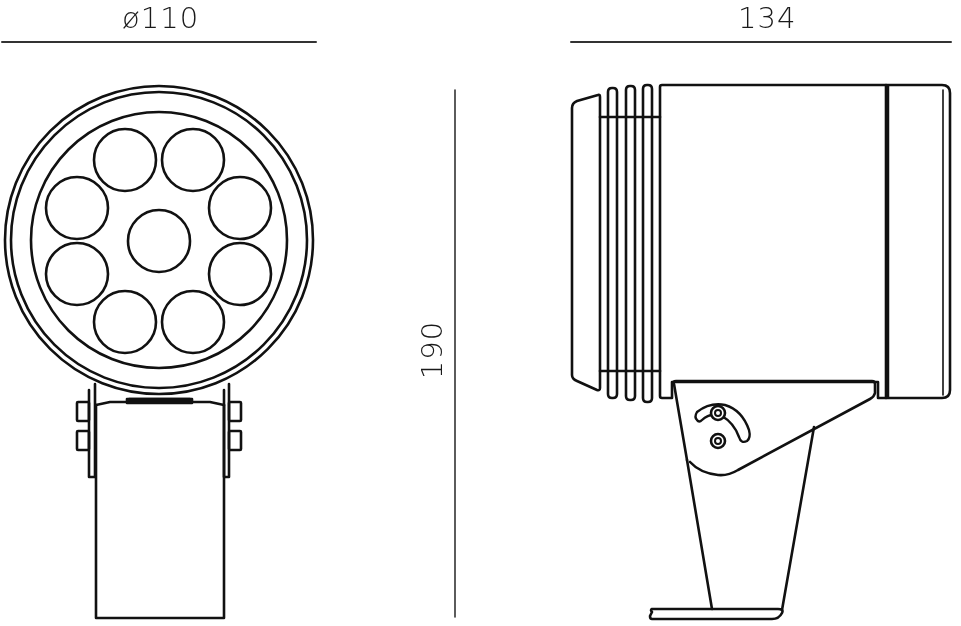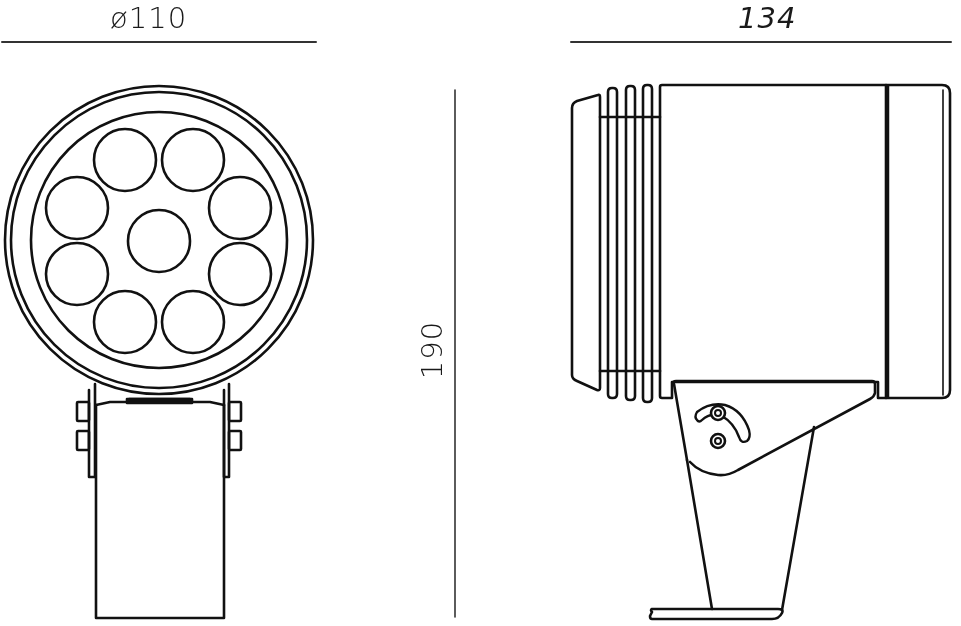--- a/index.html
+++ b/index.html
@@ -1,19 +1,19 @@
 <!DOCTYPE html>
 <html><head>
   <meta charset="utf-8">
   <style>
     html, body { margin: 0; padding: 0; background: #ffffff; }
     body { width: 961px; height: 626px; position: relative; overflow: hidden; font-family: "DejaVu Sans", sans-serif; }
     .dim-label { position: absolute; color: #1a1a1a; font-family: "DejaVu Sans", sans-serif; font-size: 29px; font-weight: 300; letter-spacing: 1px; line-height: 1; white-space: nowrap; }
-    #dim-width-front { left: 110px; top: 4px; }
-    #dim-width-side { left: 738px; top: 4px; font-style: italic; }
+    #dim-width-front { left: 122px; top: 4px; }
+    #dim-width-side { left: 738px; top: 4px; }
     #dim-height { left: 432px; top: 350px; transform: translate(-50%, -50%) rotate(-90deg); transform-origin: center center; }
     svg.drawing { position: absolute; left: 0; top: 0; }
   </style>
 </head>
 <body>
 
 <div class="dim-label" id="dim-width-front">ø110</div>
 <div class="dim-label" id="dim-width-side">134</div>
 <div class="dim-label" id="dim-height">190</div>
 

